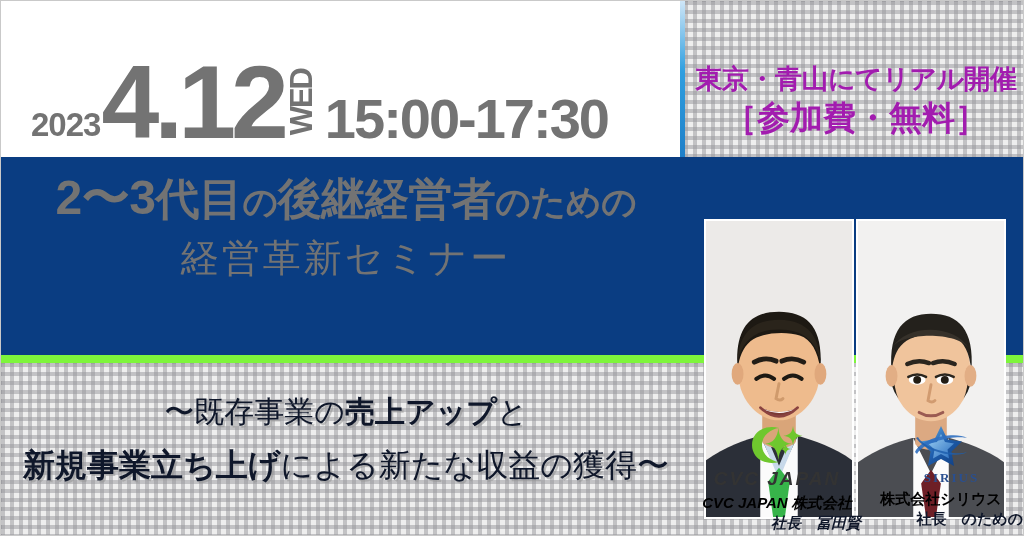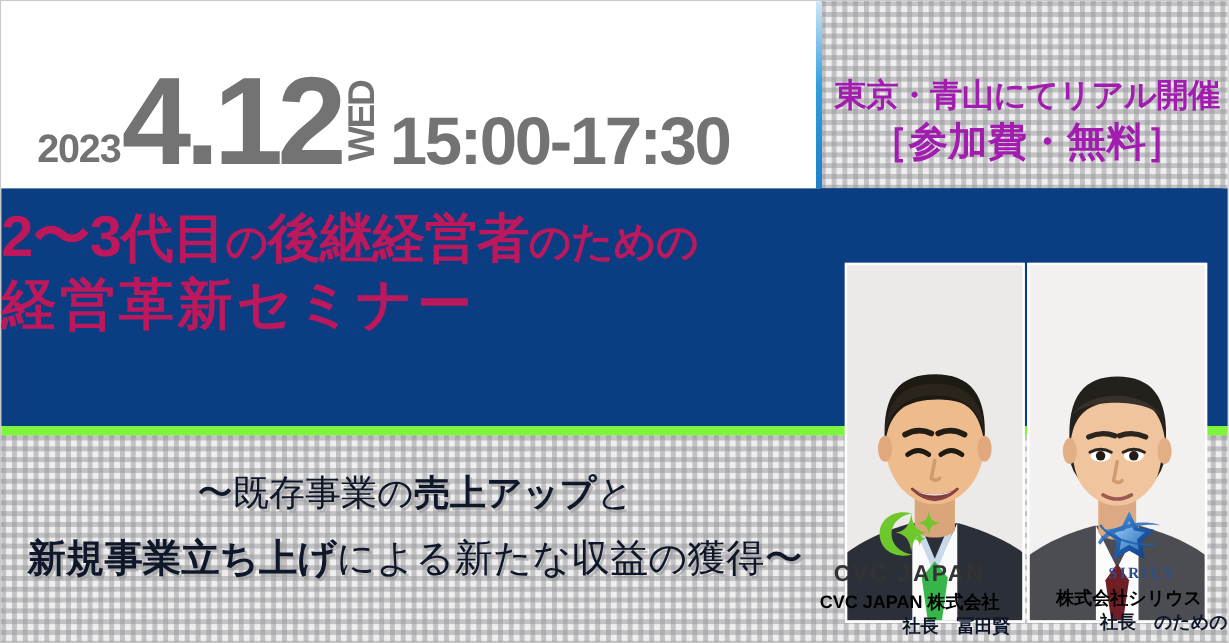--- a/index.html
+++ b/index.html
@@ -121,31 +121,31 @@
     white-space:nowrap;
   }
   .venue-line2{
     font-size:33px; line-height:1.2; letter-spacing:0px;
     white-space:nowrap; margin-top:2px;
   }
 
   
   .title-wrap{
     position:absolute; left:0; top:170px; width:690px;
-    color:#be185d; text-align:left;
+    color:#737373; text-align:center;
   }
   .title-1{
     font-size:44px; font-weight:700; line-height:1.14;
     letter-spacing:-0.5px; white-space:nowrap;
   }
   .title-1 .num{font-size:48px;}
   .title-1 .sm{font-size:35px;}
   .title-2{
-    font-size:46px; font-weight:700; line-height:1.2;
-    letter-spacing:3px; white-space:nowrap;
+    font-size:38px; font-weight:400; line-height:1.2;
+    letter-spacing:3px; margin-top:10px; white-space:nowrap;
   }
 
   
   .photo{
     position:absolute; top:218px; width:150px; height:300px;
     background:#f2f2f2;
     border:2px solid #ffffff;
     overflow:hidden;
   }
   .photo.p1{left:703px;}
@@ -165,21 +165,21 @@
     font-size:32px; line-height:1.25; white-space:nowrap; margin-top:14px;
     text-shadow:2px 2px 0 rgba(150,150,150,.55);
   }
   .bold{font-weight:700;}
   .reg{font-weight:400;}
 
   
   .logo-col{
     position:absolute; top:418px; width:168px; text-align:center;
   }
-  .logo-col.c1{left:673px;}
+  .logo-col.c1{left:692px;font-style:italic;}
   .logo-col.c2{left:858px; width:164px;}
   .logo-mark{height:52px; display:flex; align-items:center; justify-content:center;}
   .logo-mark svg{display:block;}
   .logo-word{
     font-size:19px; font-weight:700; letter-spacing:2px;
     color:#333333; line-height:1; margin-top:-2px;
     font-family:"Liberation Sans","DejaVu Sans",sans-serif;
   }
   .logo-word-sirius{
     font-size:13px; font-weight:700; letter-spacing:2px;

